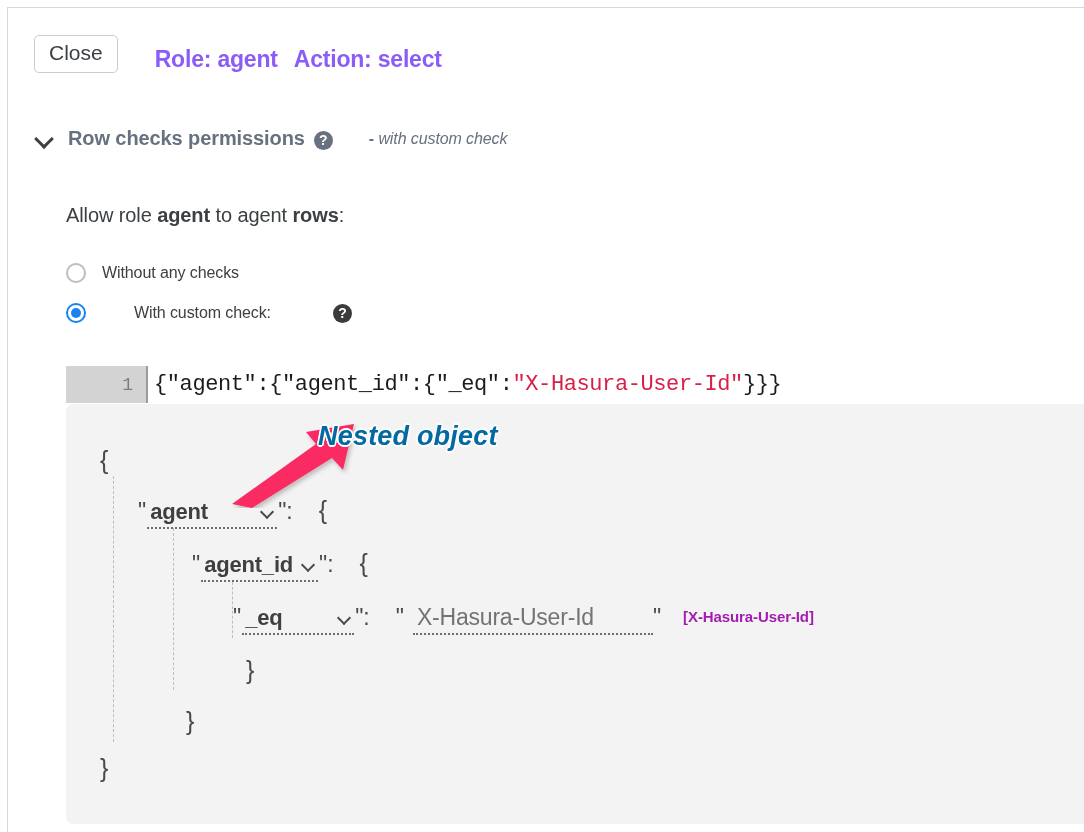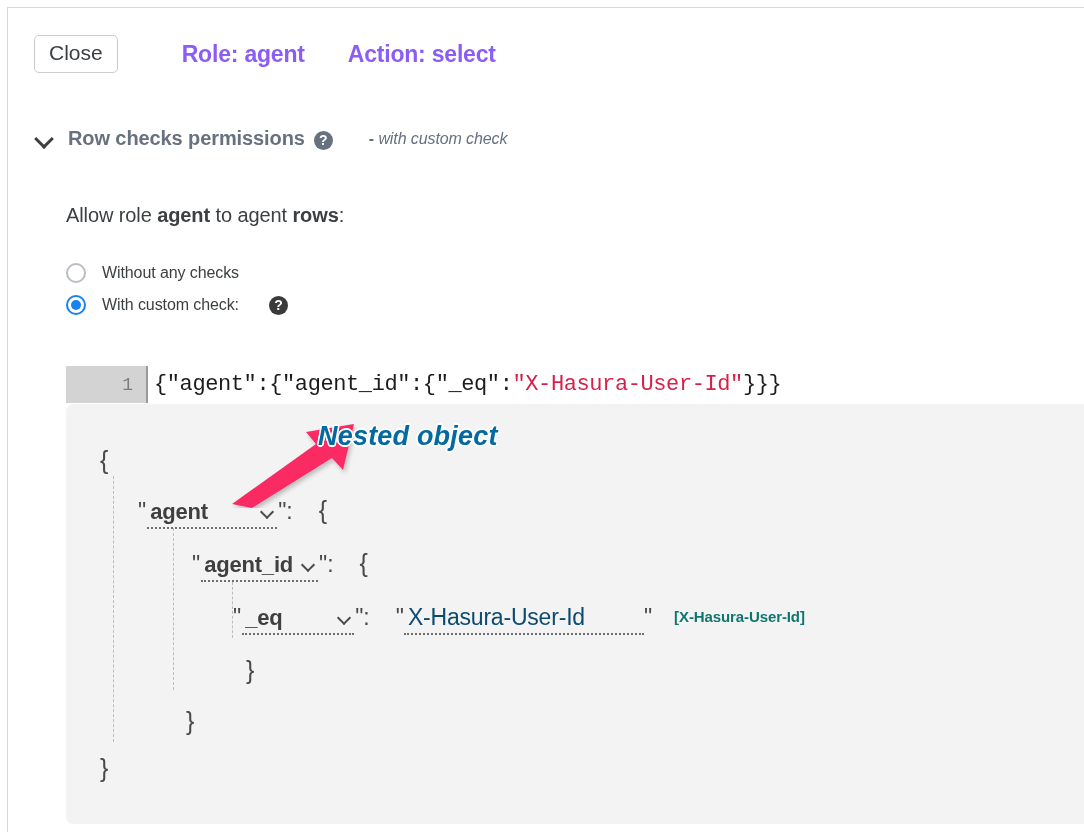--- a/index.html
+++ b/index.html
@@ -29,22 +29,21 @@
     box-sizing: border-box;
     overflow: hidden;
   }
 
   
   .header-row {
     position: absolute;
     left: 26px;
     top: 27px;
     display: flex;
-    align-items: center;
-    gap: 27px;
+    align-items: flex-end;
   }
   .close-button {
     font-family: "Liberation Sans", sans-serif;
     font-size: 21px;
     color: #3b3f44;
     background: #ffffff;
     border: 1px solid #c9ccd1;
     border-radius: 5px;
     padding: 5px 14px 7px 14px;
     line-height: 1.15;
@@ -130,21 +129,21 @@
 
   
   .radio-row {
     position: absolute;
     left: 58px;
     display: flex;
     align-items: center;
     cursor: pointer;
   }
   #radio-without { top: 255px; }
-  #radio-with    { top: 287px; }
+  #radio-with    { top: 295px; gap: 32px; }
   .radio-circle {
     width: 20px;
     height: 20px;
     border-radius: 50%;
     border: 2px solid #b9bec4;
     box-sizing: border-box;
     flex: none;
     background: #ffffff;
     position: relative;
   }
@@ -257,26 +256,27 @@
     border-right: 2.6px solid #4a4a4a;
     border-bottom: 2.6px solid #4a4a4a;
     transform: rotate(45deg);
   }
   .val-field {
     display: inline-block;
     border-bottom: 2.5px dotted #6e6e6e;
     padding: 0 4px 2px 4px;
     min-width: 232px;
     font-size: 23px;
-    color: #0c4a6e;
+    color: #737373;
     letter-spacing: -0.2px;
     cursor: text;
+    margin-left: 9px;
   }
   .session-hint {
-    color: #0f766e;
+    color: #a21caf;
     font-weight: bold;
     font-size: 15px;
     margin-left: 22px;
     letter-spacing: -0.1px;
     position: relative;
     top: -3px;
   }
 
   
   .indent-guide {

